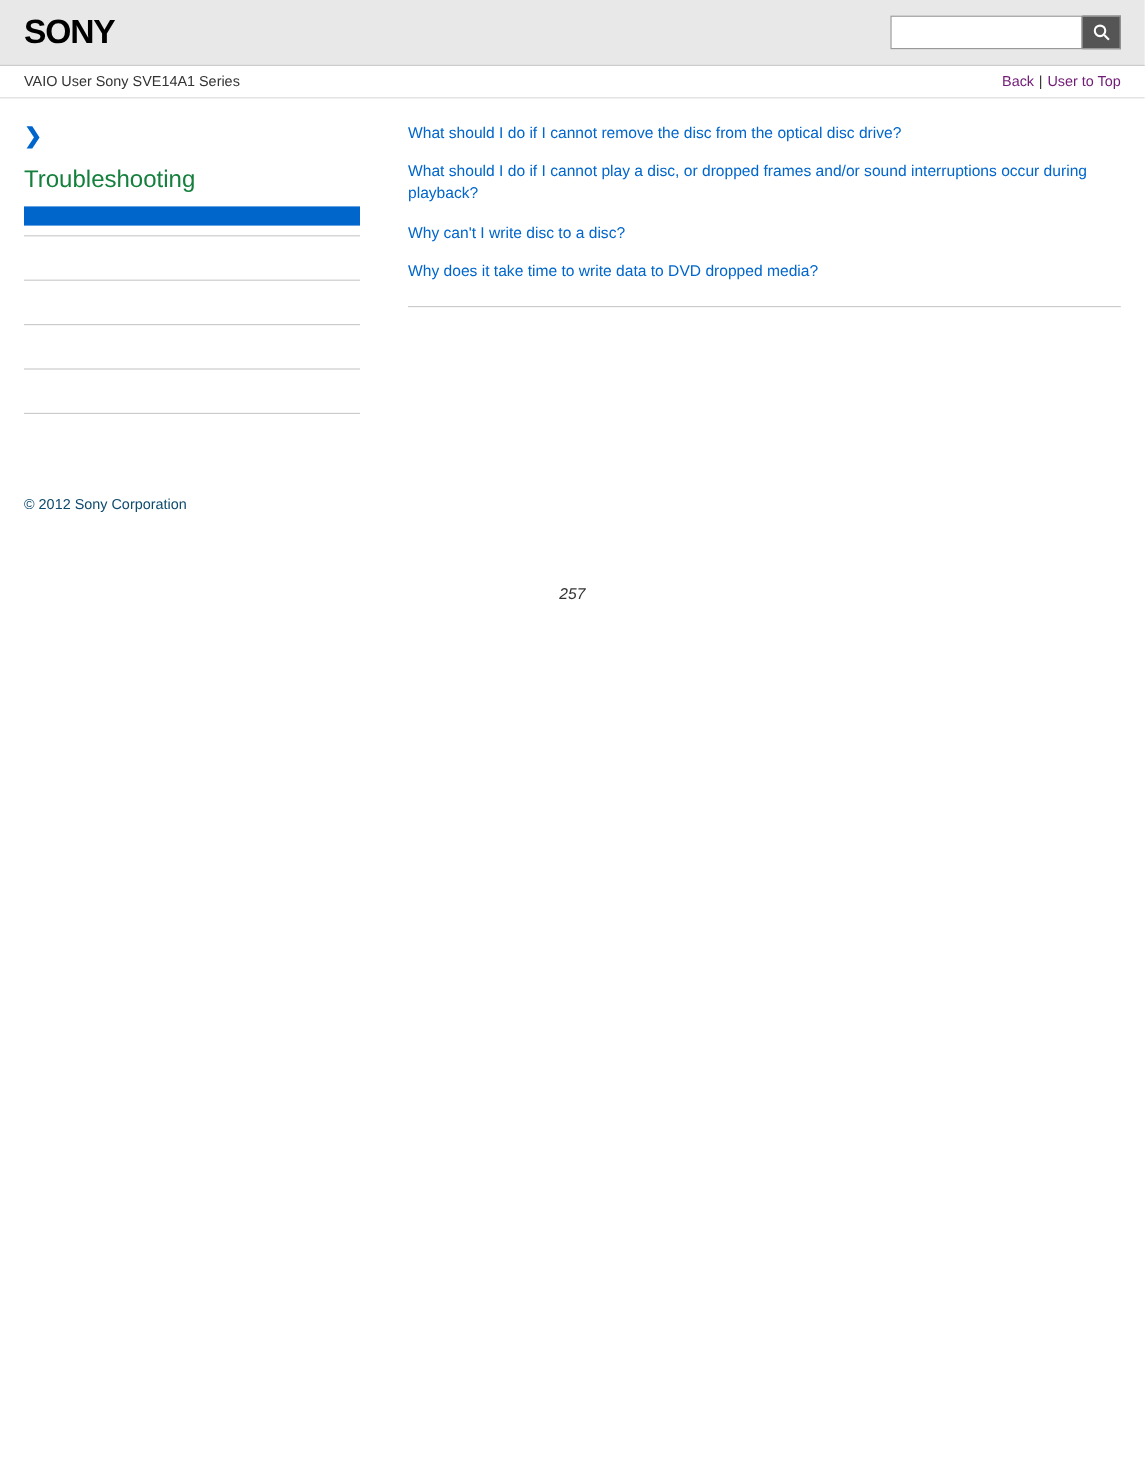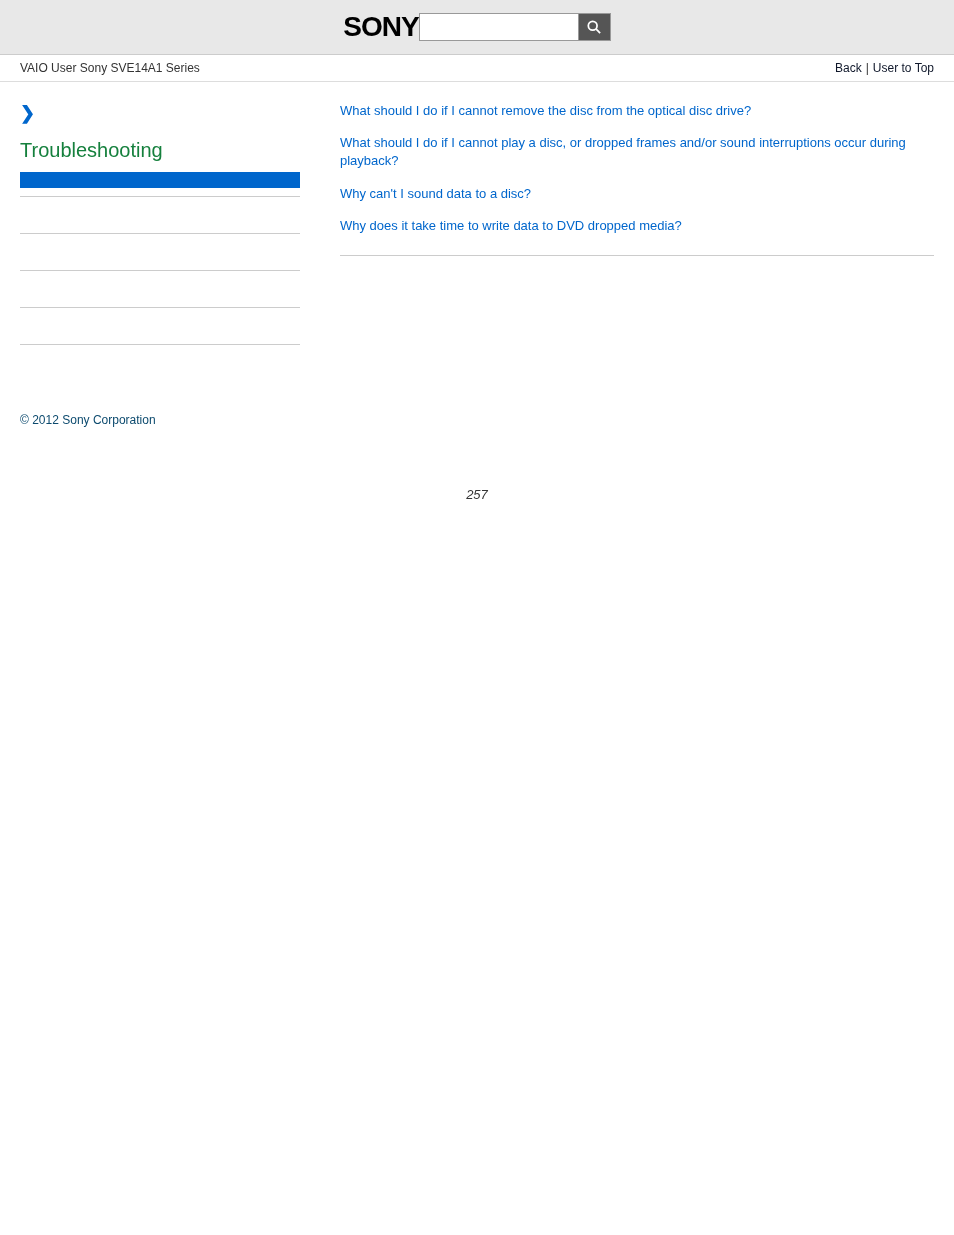--- a/index.html
+++ b/index.html
@@ -16,21 +16,21 @@
       width: 954px;
       min-height: 1235px;
     }
 
     
     .header {
       background: #e8e8e8;
       padding: 10px 20px;
       display: flex;
       align-items: center;
-      justify-content: center;
+      justify-content: space-between;
       height: 55px;
       border-bottom: 1px solid #ccc;
     }
 
     .sony-logo {
       font-size: 28px;
       font-weight: 900;
       color: #000;
       letter-spacing: -1px;
       font-family: Arial Black, Arial, sans-serif;
@@ -83,21 +83,21 @@
     }
 
     .nav-links {
       display: flex;
       gap: 4px;
       align-items: center;
       color: #0066cc;
     }
 
     .nav-links a {
-      color: #0f172a;
+      color: #701a75;
       text-decoration: none;
       cursor: pointer;
     }
 
     .nav-separator {
       color: #333;
     }
 
     
     .main-content {
@@ -241,21 +241,21 @@
 
   <div class="right-content">
     <ul class="content-links">
       <li>
         <a>What should I do if I cannot remove the disc from the optical disc drive?</a>
       </li>
       <li>
         <a>What should I do if I cannot play a disc, or dropped frames and/or sound interruptions occur during playback?</a>
       </li>
       <li>
-        <a>Why can't I sound data to a disc?</a>
+        <a>Why can't I write disc to a disc?</a>
       </li>
       <li>
         <a>Why does it take time to write data to DVD dropped media?</a>
       </li>
     </ul>
     <hr class="content-divider">
   </div>
 
 </div>
 

